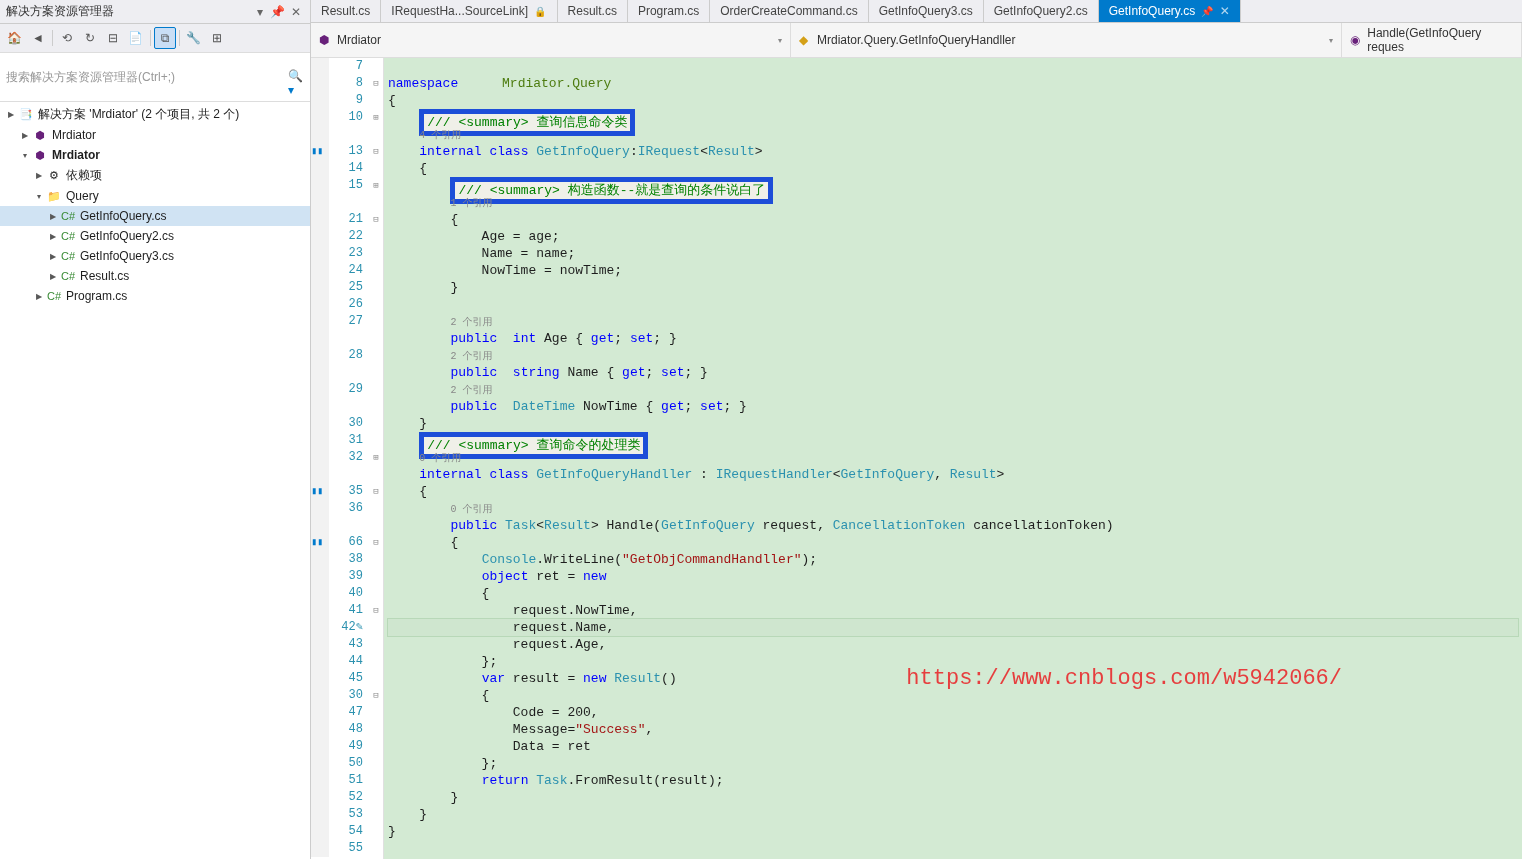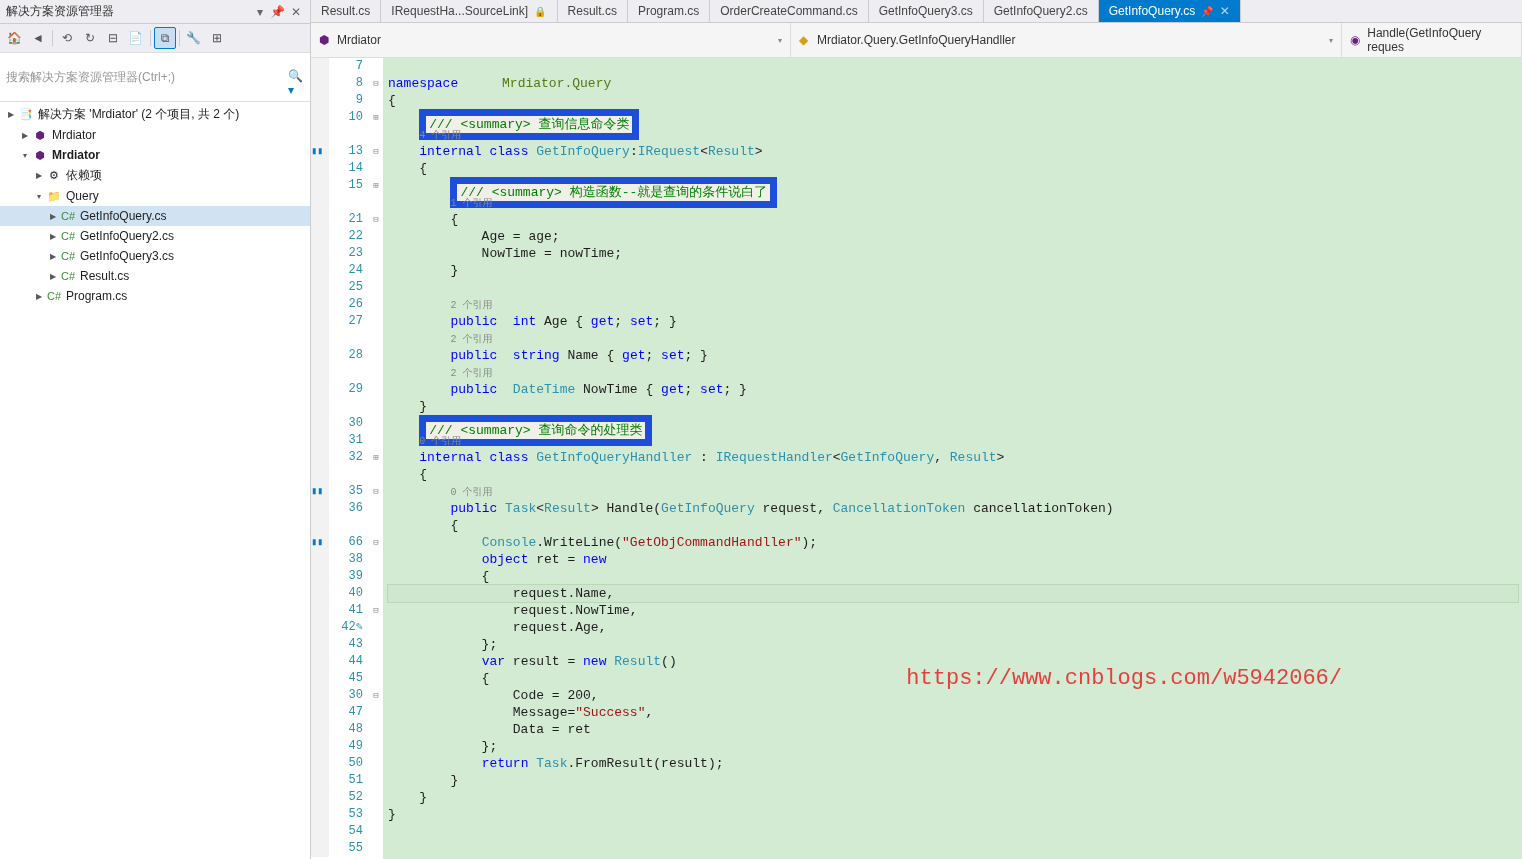--- a/index.html
+++ b/index.html
@@ -58,21 +58,21 @@
     
     .code-content { flex: 1; padding: 0 4px; }
     .code-line { height: 17px; line-height: 17px; white-space: pre; }
     .code-line.highlight { background: #cfe6cf; outline: 1px solid #b8d8b8; }
     
     .kw { color: #0000ff; }
     .type { color: #2b91af; }
     .str { color: #a31515; }
     .ident { color: #4d7c0f; margin-left: 36px; }
     .ref-hint { color: #888; font-size: 10px; }
-    .summary-box { display: inline-block; border: 7px solid #1d4ed8; padding: 0 3px; color: #008000; background: #f0f0e8; }
+    .summary-box { display: inline-block; border: 5px solid #1d4ed8; padding: 0 3px; color: #008000; background: #f0f0e8; }
     .indic { color: #007acc; font-size: 10px; }
     
     .watermark { position: absolute; right: 180px; top: 608px; color: #e63e3e; font-size: 22px; font-weight: 500; pointer-events: none; }
   </style>
 </head>
 <body>
 
 <div class="main-container">
 
   <div class="solution-explorer">
@@ -361,42 +361,43 @@
           <div class="code-line"><span class="kw">namespace</span> <span class="ident">Mrdiator.Query</span></div>
           <div class="code-line">{</div>
           <div class="code-line">    <span class="summary-box">/// &lt;summary&gt; 查询信息命令类</span></div>
           <div class="code-line">    <span class="ref-hint">4 个引用</span></div>
           <div class="code-line">    <span class="kw">internal</span> <span class="kw">class</span> <span class="type">GetInfoQuery</span>:<span class="type">IRequest</span>&lt;<span class="type">Result</span>&gt;</div>
           <div class="code-line">    {</div>
           <div class="code-line">        <span class="summary-box">/// &lt;summary&gt; 构造函数--就是查询的条件说白了</span></div>
           <div class="code-line">        <span class="ref-hint">1 个引用</span></div>
           <div class="code-line">        {</div>
           <div class="code-line">            Age = age;</div>
+          <div class="code-line">            Name = name;</div>
           <div class="code-line">            NowTime = nowTime;</div>
           <div class="code-line">        }</div>
           <div class="code-line"></div>
           <div class="code-line">        <span class="ref-hint">2 个引用</span></div>
           <div class="code-line">        <span class="kw">public</span>  <span class="kw">int</span> Age { <span class="kw">get</span>; <span class="kw">set</span>; }</div>
           <div class="code-line">        <span class="ref-hint">2 个引用</span></div>
           <div class="code-line">        <span class="kw">public</span>  <span class="kw">string</span> Name { <span class="kw">get</span>; <span class="kw">set</span>; }</div>
           <div class="code-line">        <span class="ref-hint">2 个引用</span></div>
           <div class="code-line">        <span class="kw">public</span>  <span class="type">DateTime</span> NowTime { <span class="kw">get</span>; <span class="kw">set</span>; }</div>
           <div class="code-line">    }</div>
           <div class="code-line">    <span class="summary-box">/// &lt;summary&gt; 查询命令的处理类</span></div>
           <div class="code-line">    <span class="ref-hint">0 个引用</span></div>
           <div class="code-line">    <span class="kw">internal</span> <span class="kw">class</span> <span class="type">GetInfoQueryHandller</span> : <span class="type">IRequestHandler</span>&lt;<span class="type">GetInfoQuery</span>, <span class="type">Result</span>&gt;</div>
           <div class="code-line">    {</div>
           <div class="code-line">        <span class="ref-hint">0 个引用</span></div>
           <div class="code-line">        <span class="kw">public</span> <span class="type">Task</span>&lt;<span class="type">Result</span>&gt; Handle(<span class="type">GetInfoQuery</span> request, <span class="type">CancellationToken</span> cancellationToken)</div>
           <div class="code-line">        {</div>
           <div class="code-line">            <span class="type">Console</span>.WriteLine(<span class="str">"GetObjCommandHandller"</span>);</div>
           <div class="code-line">            <span class="kw">object</span> ret = <span class="kw">new</span></div>
           <div class="code-line">            {</div>
+          <div class="code-line">                request.NowTime,</div>
           <div class="code-line highlight">                request.Name,</div>
-          <div class="code-line">                request.NowTime,</div>
           <div class="code-line">                request.Age,</div>
           <div class="code-line">            };</div>
           <div class="code-line">            <span class="kw">var</span> result = <span class="kw">new</span> <span class="type">Result</span>()</div>
           <div class="code-line">            {</div>
           <div class="code-line">                Code = 200,</div>
           <div class="code-line">                Message=<span class="str">"Success"</span>,</div>
           <div class="code-line">                Data = ret</div>
           <div class="code-line">            };</div>
           <div class="code-line">            <span class="kw">return</span> <span class="type">Task</span>.FromResult(result);</div>
           <div class="code-line">        }</div>

